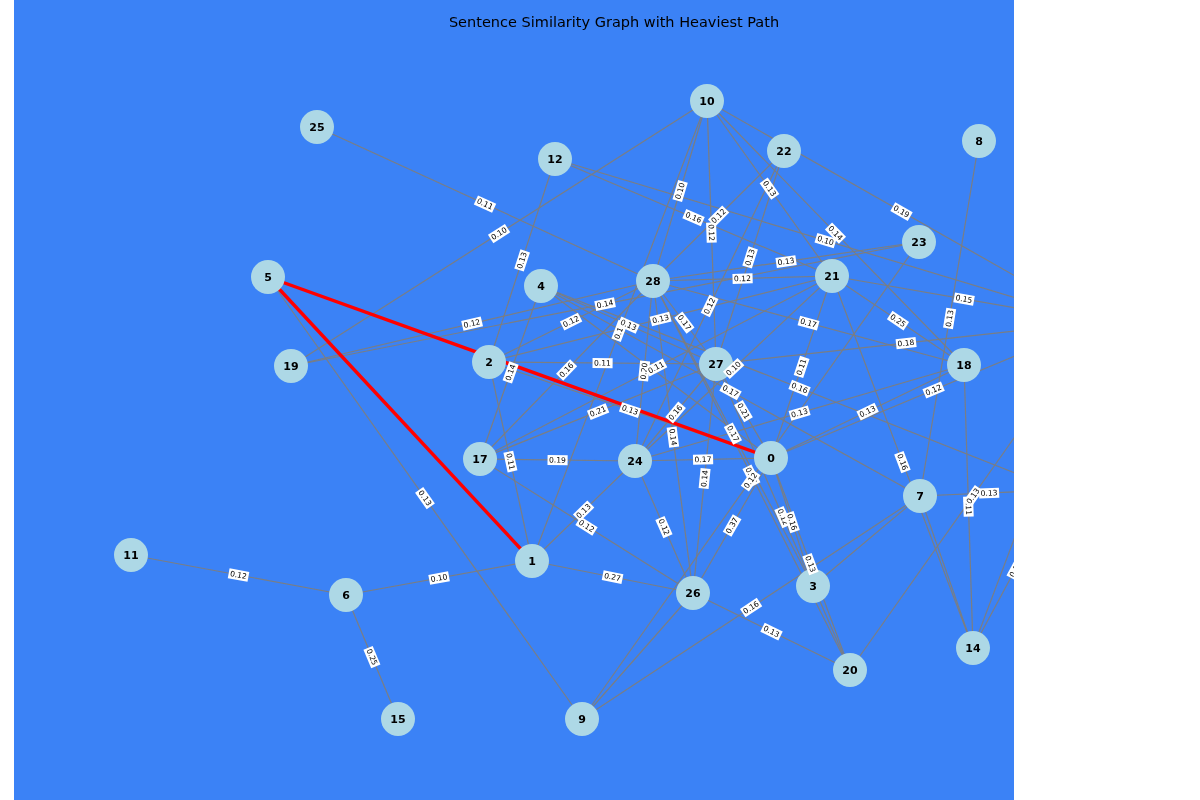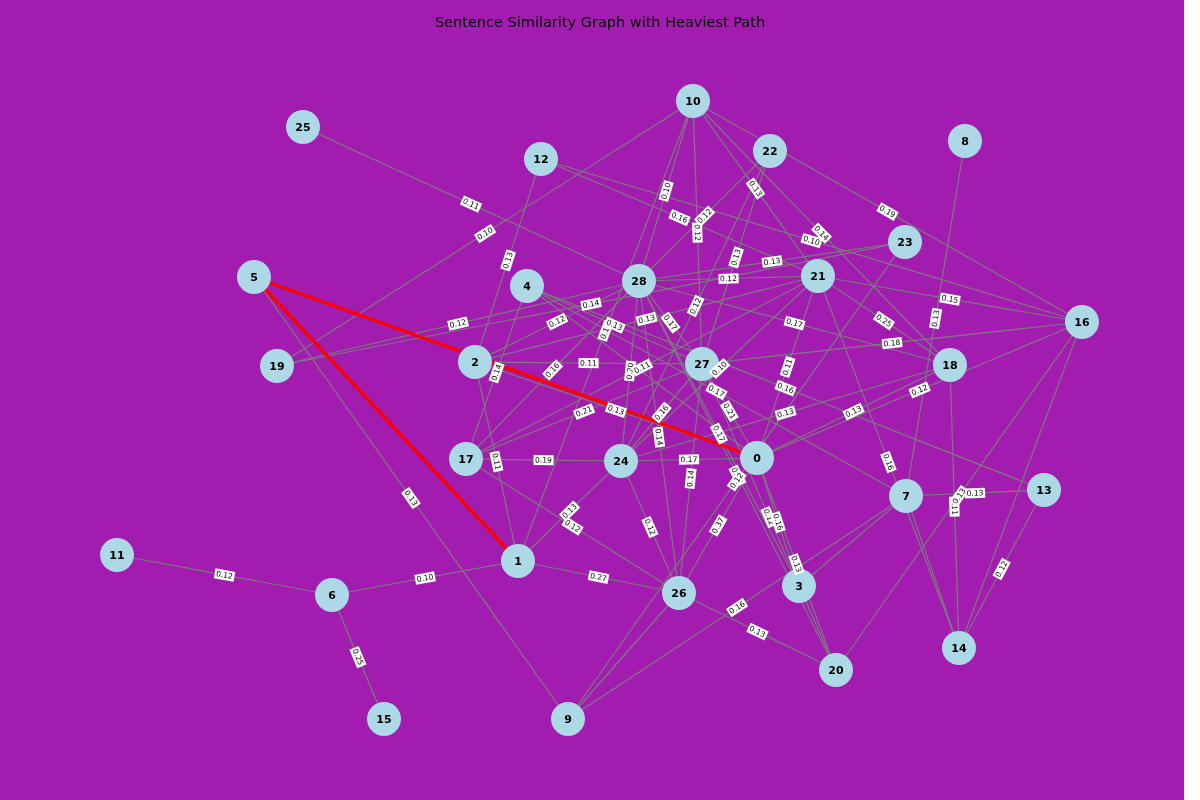--- a/index.html
+++ b/index.html
@@ -1,17 +1,17 @@
 <!DOCTYPE html>
 <html><head>
 <meta charset="utf-8">
 <style>
   html,body{margin:0;padding:0;background:#ffffff;}
-  #figure{position:relative;width:1184px;height:800px;background:#a21caf;overflow:hidden;
-          font-family:"DejaVu Sans","Liberation Sans",sans-serif;}
+  #figure{position:relative;width:1000px;height:800px;background:#3b82f6;overflow:hidden;
+          font-family:"DejaVu Sans","Liberation Sans",sans-serif;margin-left:14px;}
   #graph-svg{position:absolute;left:0;top:0;}
   .graph-title{font-size:14.5px;fill:#000000;text-anchor:middle;
                font-family:"DejaVu Sans","Liberation Sans",sans-serif;}
   .edge{stroke:#7d7d7d;stroke-width:1.2;fill:none;stroke-opacity:0.95;}
   .edge.path{stroke:#ff0000;stroke-width:3.4;stroke-opacity:1;}
   .node{fill:#add8e6;stroke:none;}
   .node-label{font-size:11px;font-weight:bold;fill:#000000;text-anchor:middle;
               font-family:"DejaVu Sans","Liberation Sans",sans-serif;}
   .edge-label{font-size:7.6px;fill:#000000;text-anchor:middle;
               font-family:"DejaVu Sans","Liberation Sans",sans-serif;}

